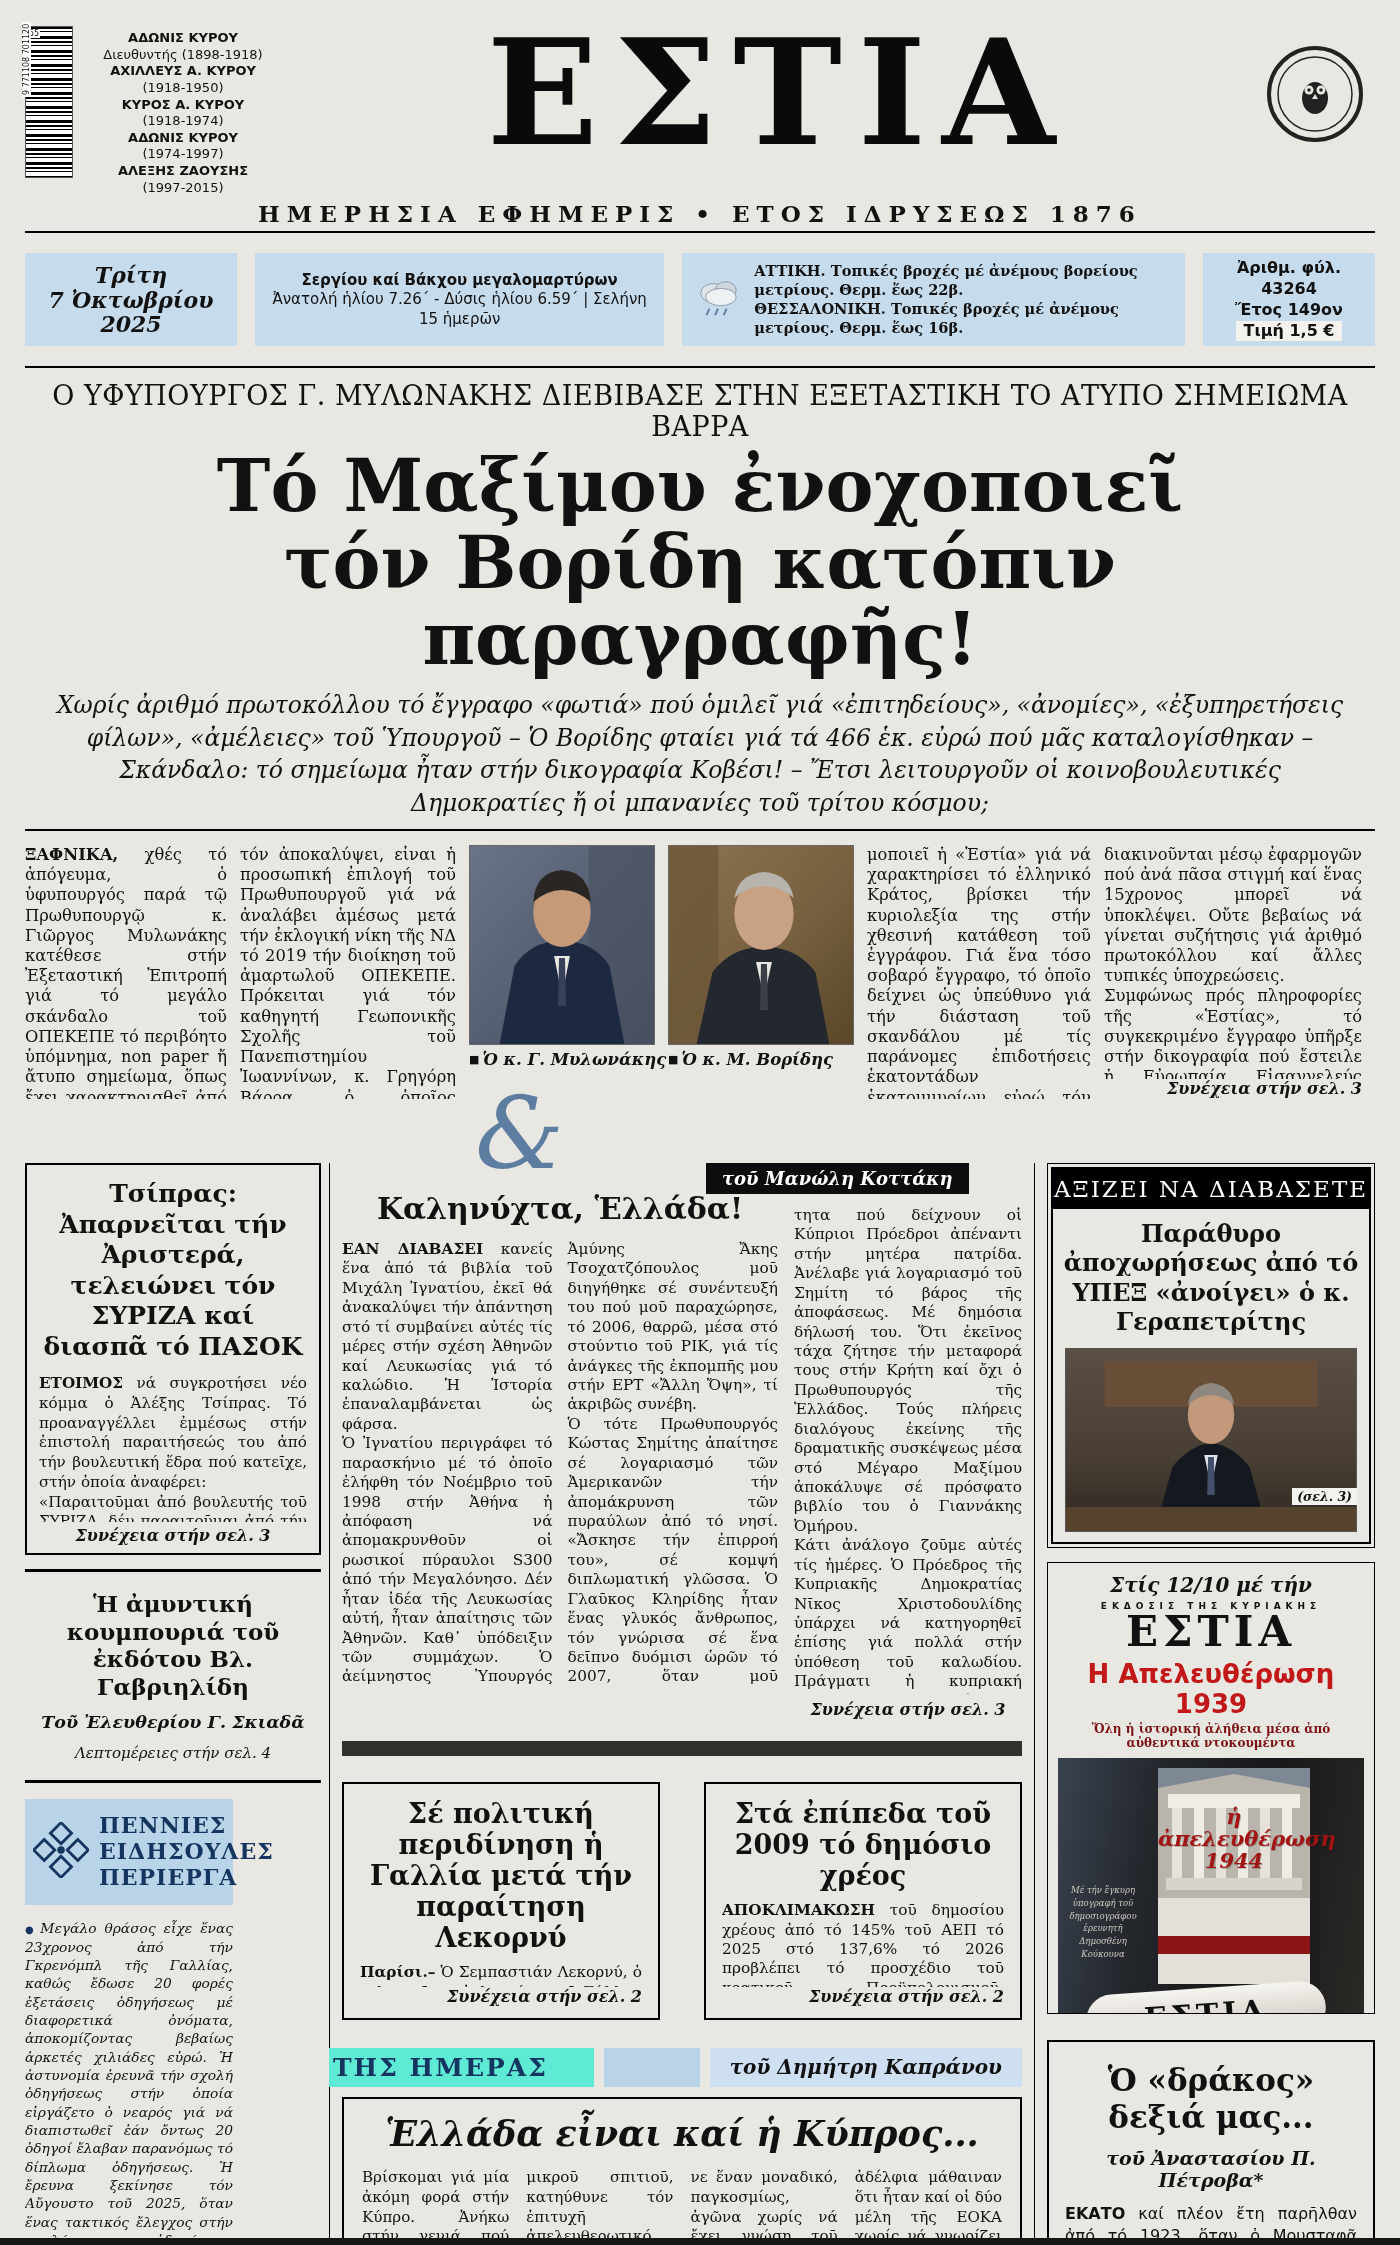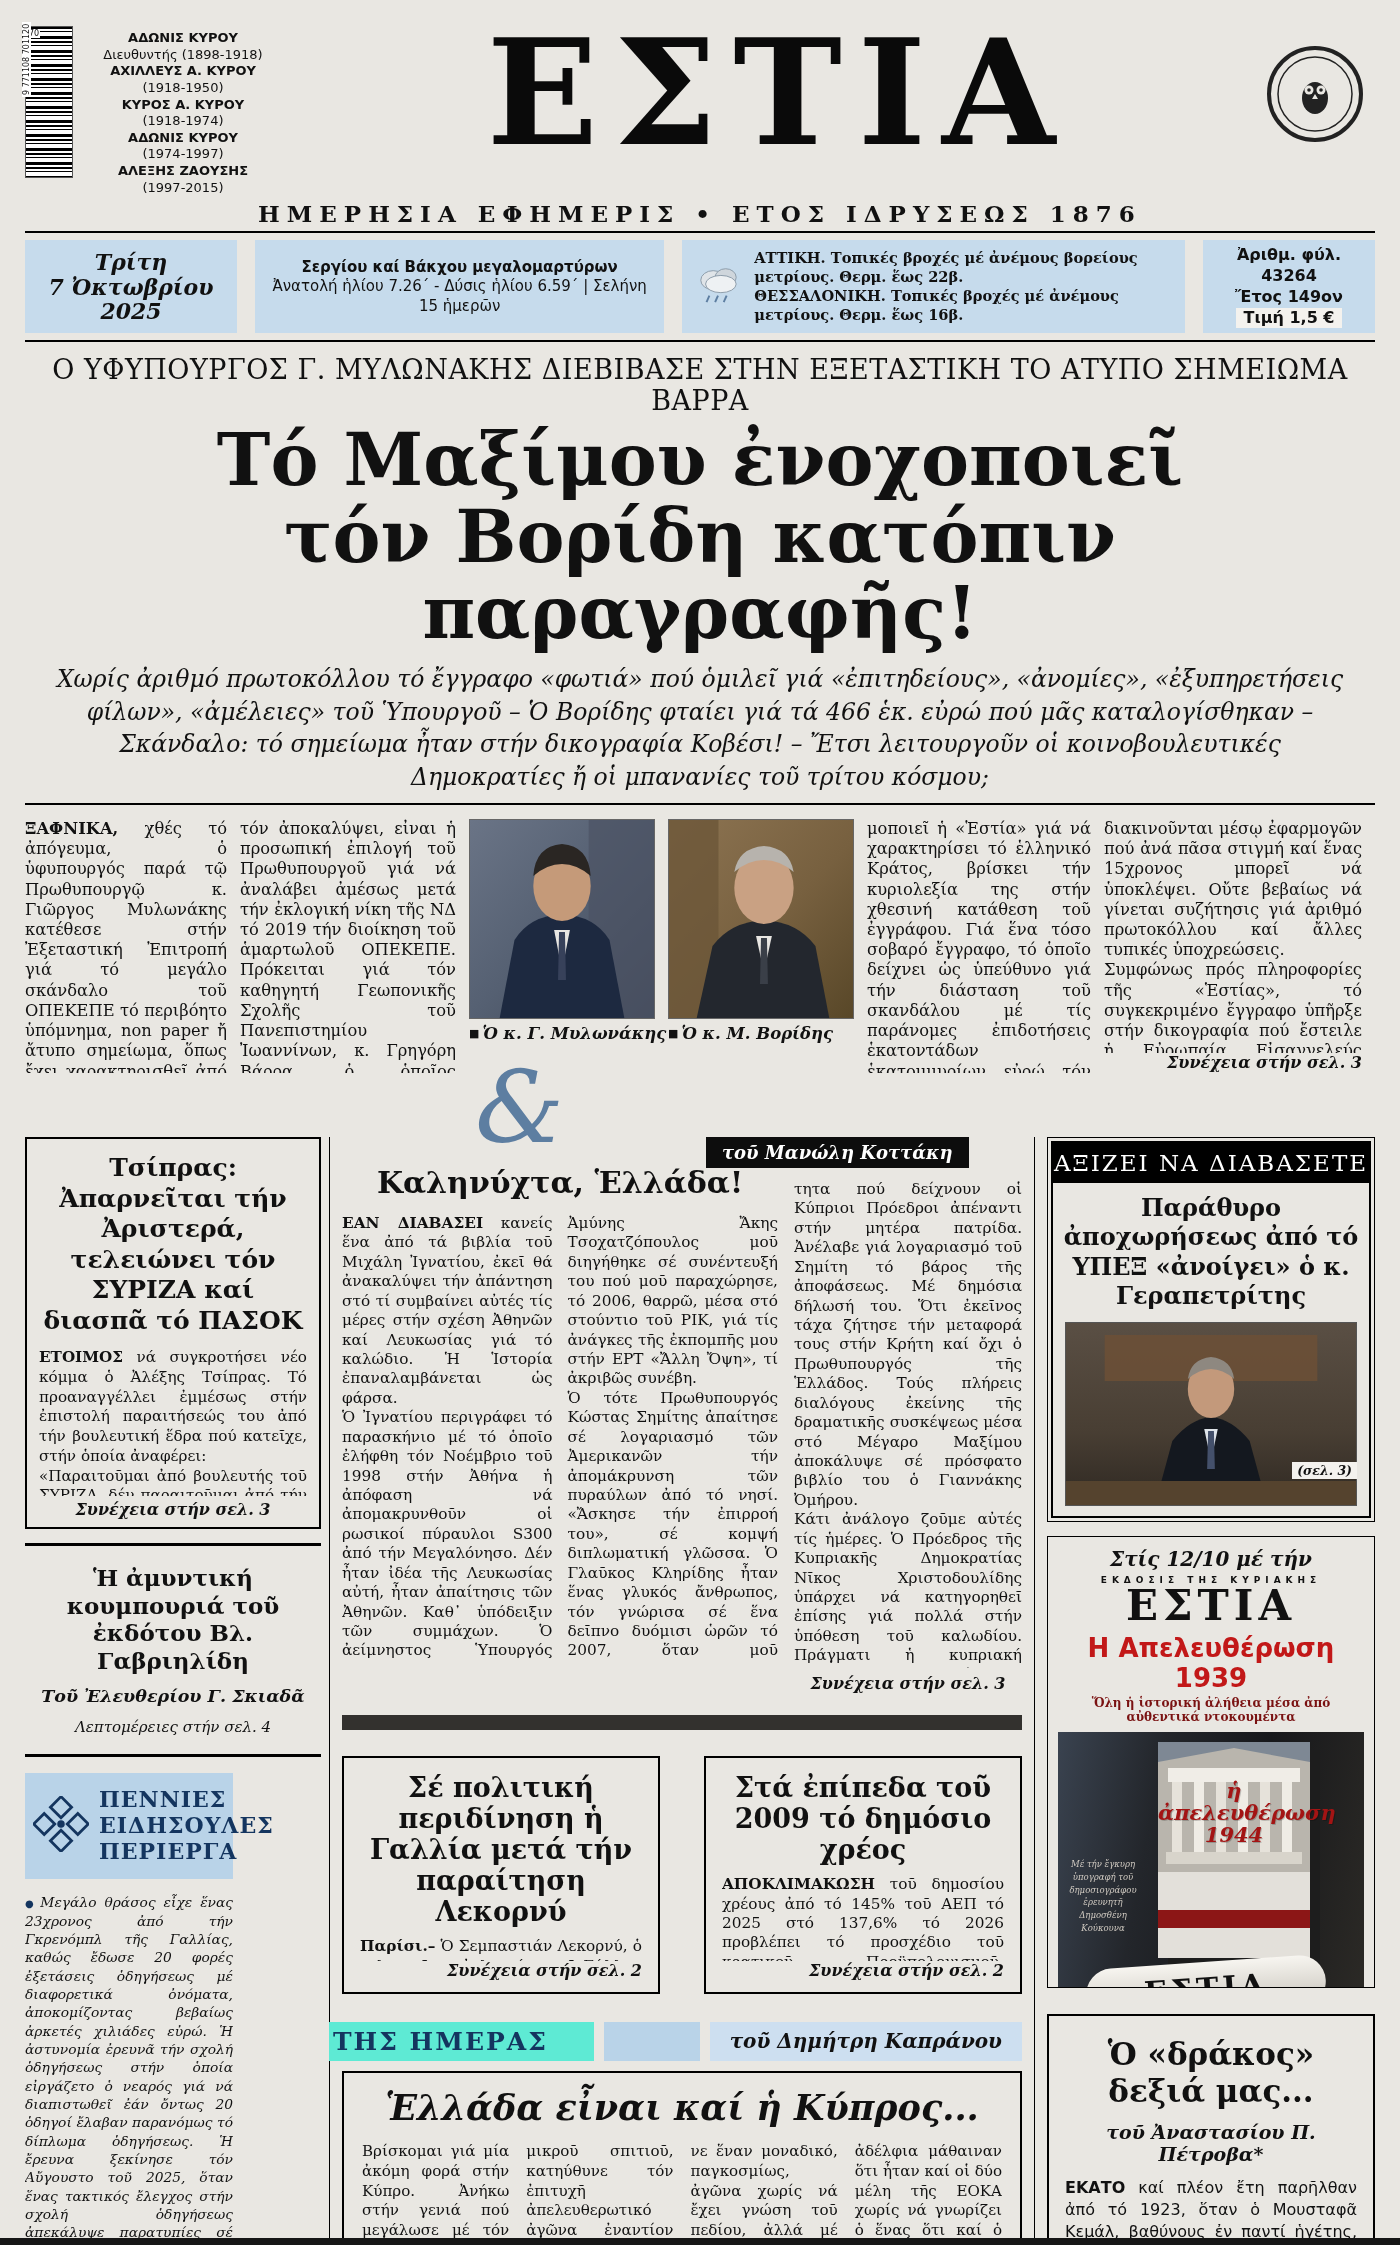--- a/index.html
+++ b/index.html
@@ -21,21 +21,21 @@
      font-size:8px;background:#fff;padding:0 2px;white-space:nowrap;font-family:"DejaVu Sans",sans-serif;}
   .bc-small{position:absolute;top:2px;left:2px;font-size:8px;background:#fff;padding:0 1px;font-family:"DejaVu Sans",sans-serif;}
   .directors{font-family:"DejaVu Sans","Liberation Sans",sans-serif;font-size:13px;line-height:1.28;text-align:center;width:200px;padding-top:4px;}
   .directors .nm{font-weight:bold;}
   .mast-logo{flex:1;text-align:center;}
   .logo-text{font-size:146px;font-weight:bold;letter-spacing:16px;line-height:.92;color:#0a0a0a;}
   .mast-seal{width:110px;padding-top:18px;}
   .subtitle{text-align:center;font-size:23px;font-weight:bold;letter-spacing:7px;margin-top:4px;}
 
   
-  .strip{display:flex;gap:18px;margin:7px 0;}
+  .strip{display:flex;gap:18px;margin:20px 0;}
   .cell{background:#c6dbec;padding:5px 10px;display:flex;flex-direction:column;justify-content:center;box-sizing:border-box;}
   .c-date{width:212px;text-align:center;font-style:italic;font-weight:bold;font-size:22px;line-height:1.12;}
   .c-saints{flex:1.25;text-align:center;font-family:"DejaVu Sans",sans-serif;font-size:15px;font-weight:bold;line-height:1.3;}
   .c-weather{flex:1.55;flex-direction:row;align-items:center;gap:10px;}
   .c-weather .wtxt{font-size:14.6px;font-weight:bold;line-height:1.3;}
   .c-issue{width:172px;text-align:center;font-family:"DejaVu Sans",sans-serif;font-size:16px;line-height:1.3;font-weight:bold;}
   .price{background:#f4f2ee;display:inline-block;padding:0 8px;}
 
   
   .kicker{font-size:27px;text-align:center;margin:12px 0 2px;letter-spacing:.5px;}
@@ -135,21 +135,21 @@
 </style>
 </head>
 <body>
 
 <div class="page">
   <div class="inner">
 
     <div class="mast">
       <div class="mast-left">
         <div class="barcode">
-          <span class="bc-small">70</span>
+          <span class="bc-small">55</span>
           <span class="bc-num">9 771108 701120</span>
         </div>
         <div class="directors">
           <div class="nm">ΑΔΩΝΙΣ ΚΥΡΟΥ</div>
           <div>Διευθυντής (1898-1918)</div>
           <div class="nm">ΑΧΙΛΛΕΥΣ Α. ΚΥΡΟΥ</div>
           <div>(1918-1950)</div>
           <div class="nm">ΚΥΡΟΣ Α. ΚΥΡΟΥ</div>
           <div>(1918-1974)</div>
           <div class="nm">ΑΔΩΝΙΣ ΚΥΡΟΥ</div>

